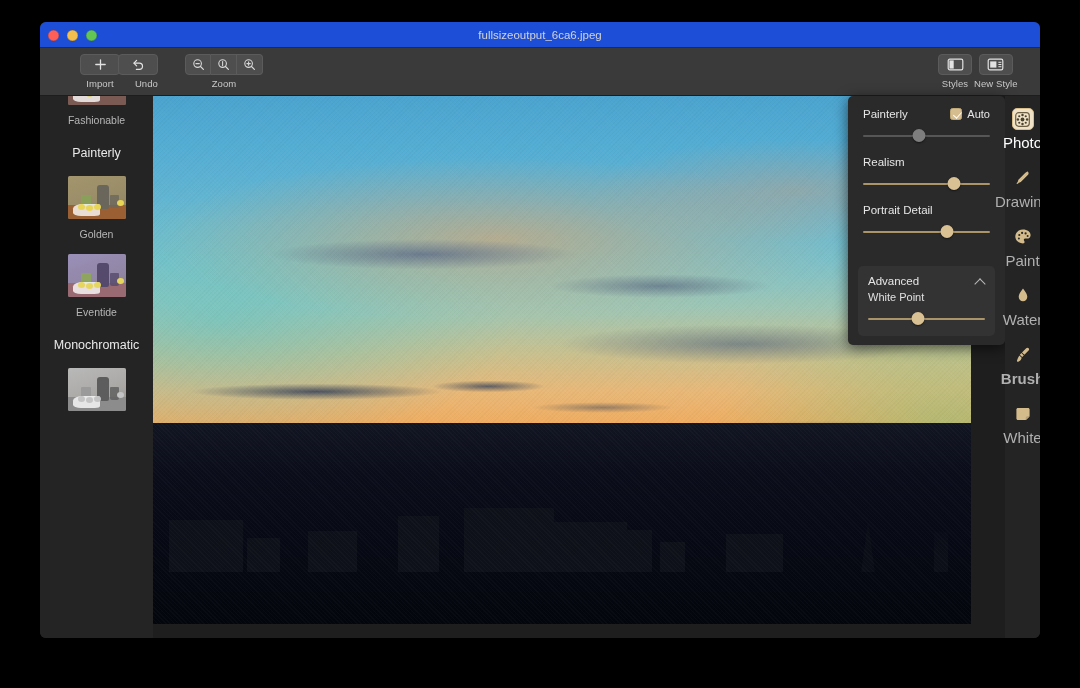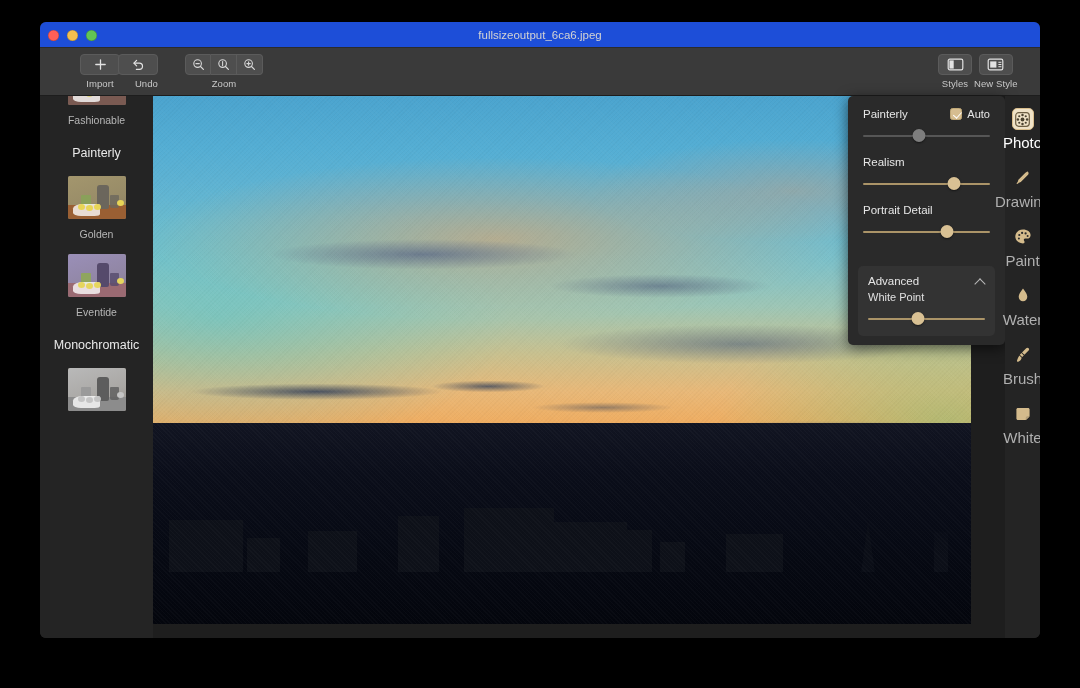--- a/index.html
+++ b/index.html
@@ -593,21 +593,21 @@
         <div class="rail-label">Paint</div>
       </div>
       <div class="rail-item" style="top: 189px;">
         <div class="rail-icon-box">
           <svg width="20" height="20" viewBox="0 0 20 20">
             <path d="M10 2.6c2.6 3.4 4.3 5.9 4.3 8.1 0 2.6-1.9 4.6-4.3 4.6s-4.3-2-4.3-4.6c0-2.2 1.7-4.7 4.3-8.1z" fill="#d4bb8c"></path>
           </svg>
         </div>
         <div class="rail-label">Water</div>
       </div>
-      <div class="rail-item" style="top: 248px;">
+      <div class="rail-item" style="top: 248px; font-weight: bold;">
         <div class="rail-icon-box">
           <svg width="20" height="20" viewBox="0 0 20 20">
             <path d="M15.6 3.2c.7.7.7 1.7 0 2.4l-4.2 4.2-2.4-2.4 4.2-4.2c.7-.7 1.7-.7 2.4 0z" fill="#d4bb8c"></path>
             <path d="M8.4 8.1l2.4 2.4-1.6 1.6-2.4-2.4z" fill="#d4bb8c"></path>
             <path d="M6.3 10.4l2.4 2.4c-.4 1.8-1.6 3.3-3.4 3.9-.8.3-1.6-.5-1.3-1.3.6-1.8 1.2-3.5 2.3-5z" fill="#d4bb8c"></path>
           </svg>
         </div>
         <div class="rail-label">Brush</div>
       </div>
       <div class="rail-item" style="top: 307px;">

